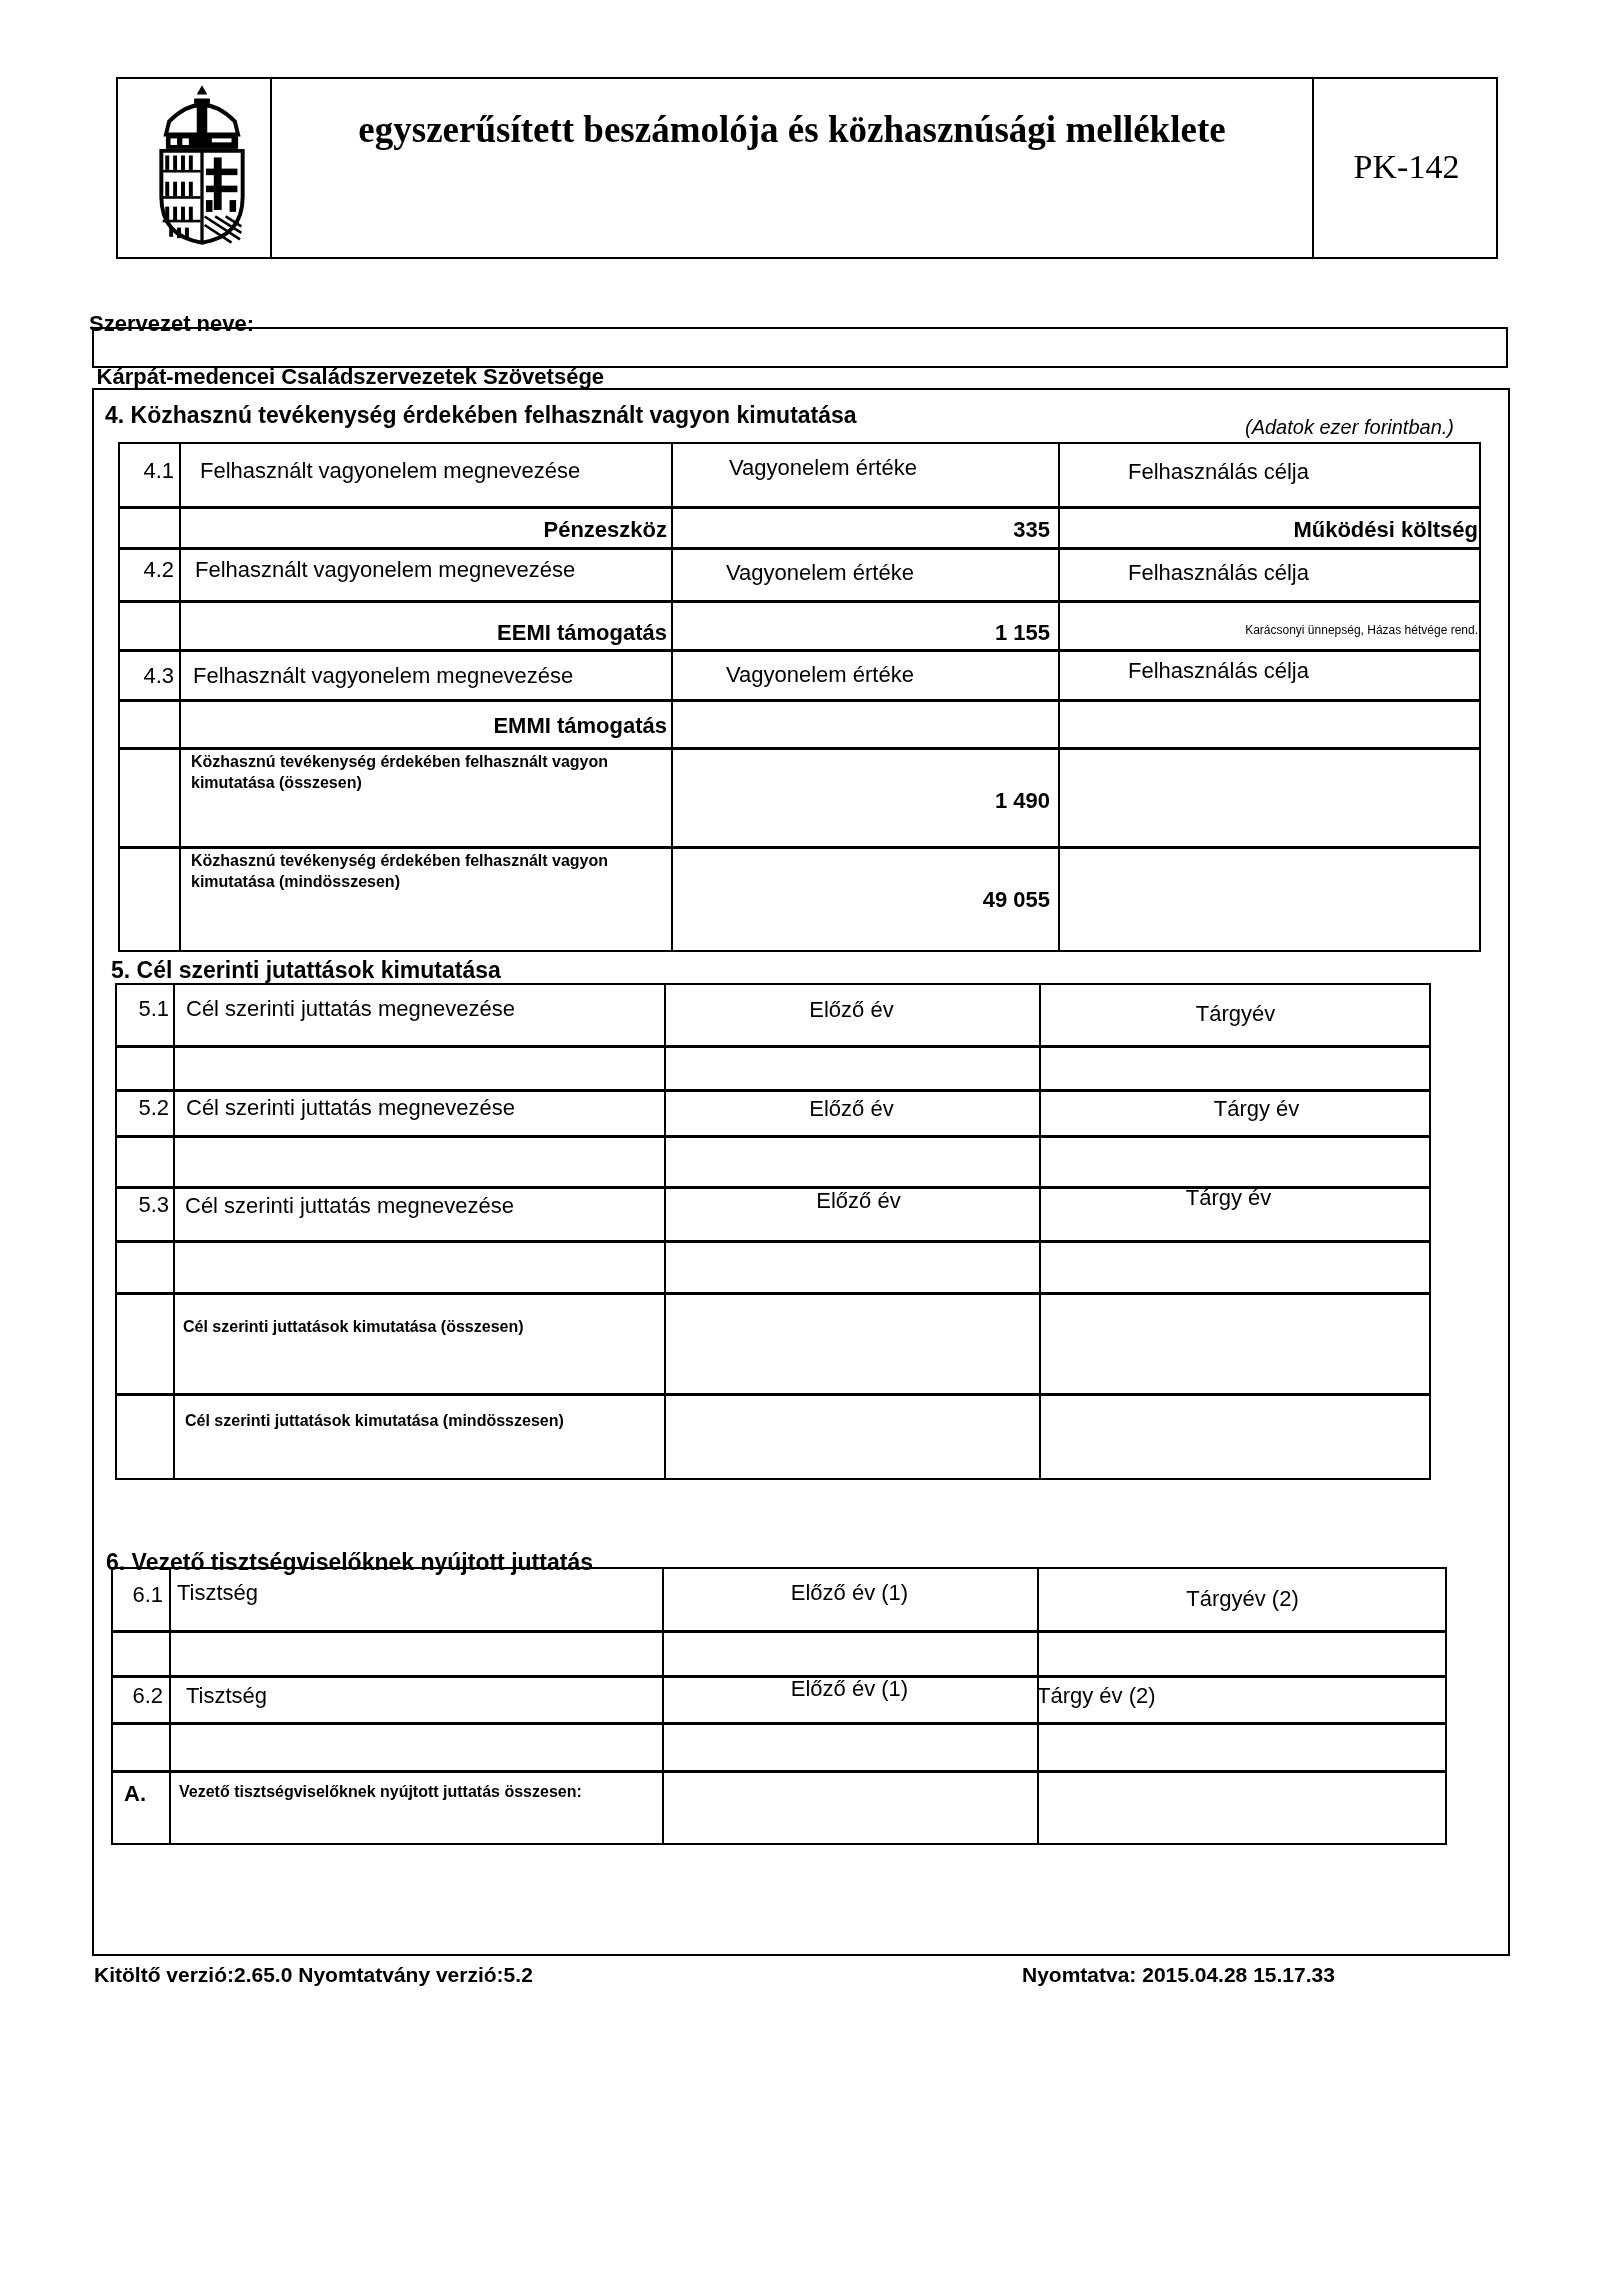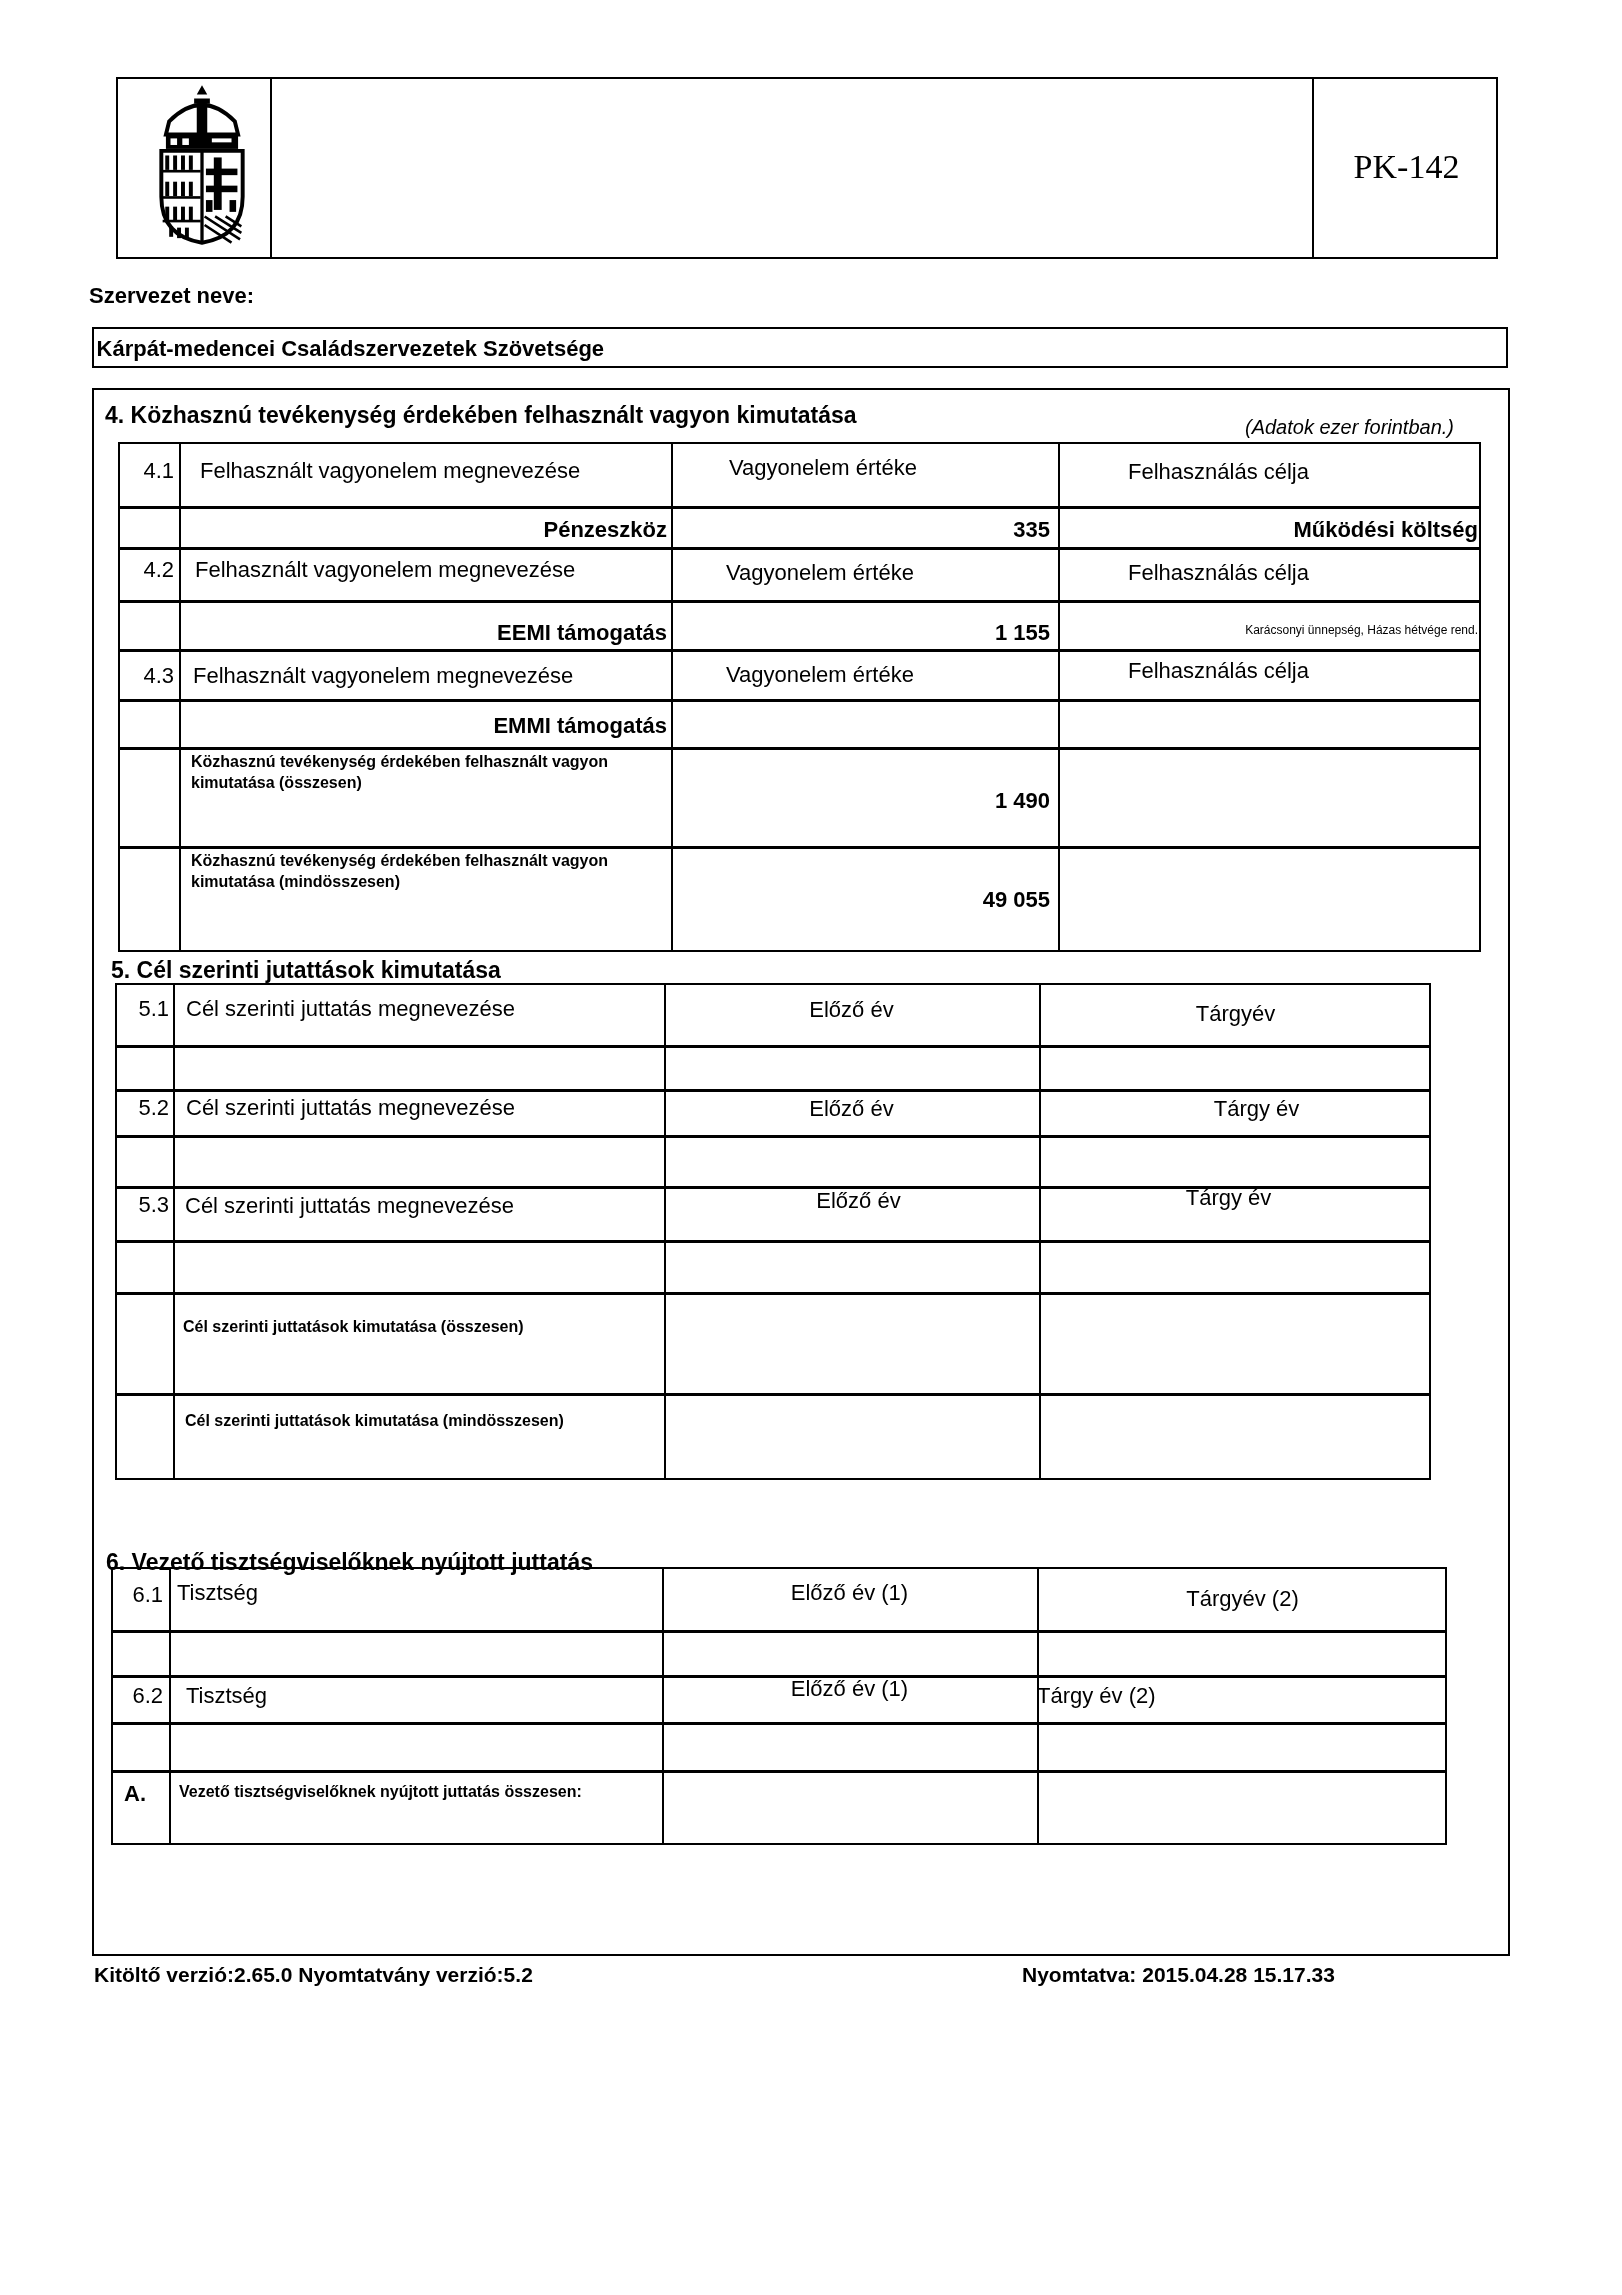--- a/index.html
+++ b/index.html
@@ -1,21 +1,21 @@
 <!DOCTYPE html>
 <html style="font-size:10.5px"><head>
 <meta charset="utf-8">
 <style>
   html, body { margin:0; padding:0; background:#ffffff; }
   body { width:1622px; height:2295px; position:relative; font-family:"Liberation Sans", sans-serif; color:#000; overflow:hidden; }
   .abs { position:absolute; box-sizing:border-box; }
   .b { border:2px solid #000; }
   .hdr-title { font-family:"Liberation Serif", serif; font-weight:bold; font-size:37px; line-height:38px; text-align:center; }
   .pk { font-family:"Liberation Serif", serif; font-size:34px; }
-  .lbl { font-size:22px; }
+  .lbl { font-size:22px;margin-top:28px; }
   .bold { font-weight:bold; }
   .sec-title { font-size:23px; font-weight:bold; }
   .note { font-size:20px; font-style:italic; }
   .hline { position:absolute; height:3.3px; background:#000; }
   .vline { position:absolute; width:2px; background:#000; }
   .cell-text { position:absolute; font-size:22px; white-space:nowrap; }
   .right { text-align:right; }
   .small-bold { font-size:12px; font-weight:normal; }
   .multi { white-space:normal; line-height:21px; font-weight:bold; font-size:16px; }
   .footer { font-size:21px; font-weight:bold; }
@@ -66,20 +66,21 @@
     <g stroke="#000" stroke-width="4">
       <line x1="74" y1="205" x2="128" y2="240"></line>
         <line x1="74" y1="218" x2="115" y2="245"></line>
         <line x1="90" y1="205" x2="130" y2="230"></line>
         <line x1="106" y1="205" x2="130" y2="220"></line>
     </g>
   </svg>
 </div>
 
 <div class="abs hdr-title" style="left:275px;top:111px;width:1034px;">
+  <div>egyszerűsített beszámolója és közhasznúsági melléklete</div>
 </div>
 <div class="abs pk" style="left:1315px;top:148px;width:183px;text-align:center;">PK-142</div>
 
 <div class="abs lbl bold" style="left:89px;top:283px;">Szervezet neve:</div>
 <div class="abs b" style="left:92px;top:327px;width:1416px;height:41px;">
   <span class="lbl bold" style="position:absolute;left:2.6px;top:6.5px;">Kárpát-medencei Családszervezetek Szövetsége</span>
 </div>
 
 <div class="abs b" style="left:92px;top:388px;width:1418px;height:1568px;"></div>
 

